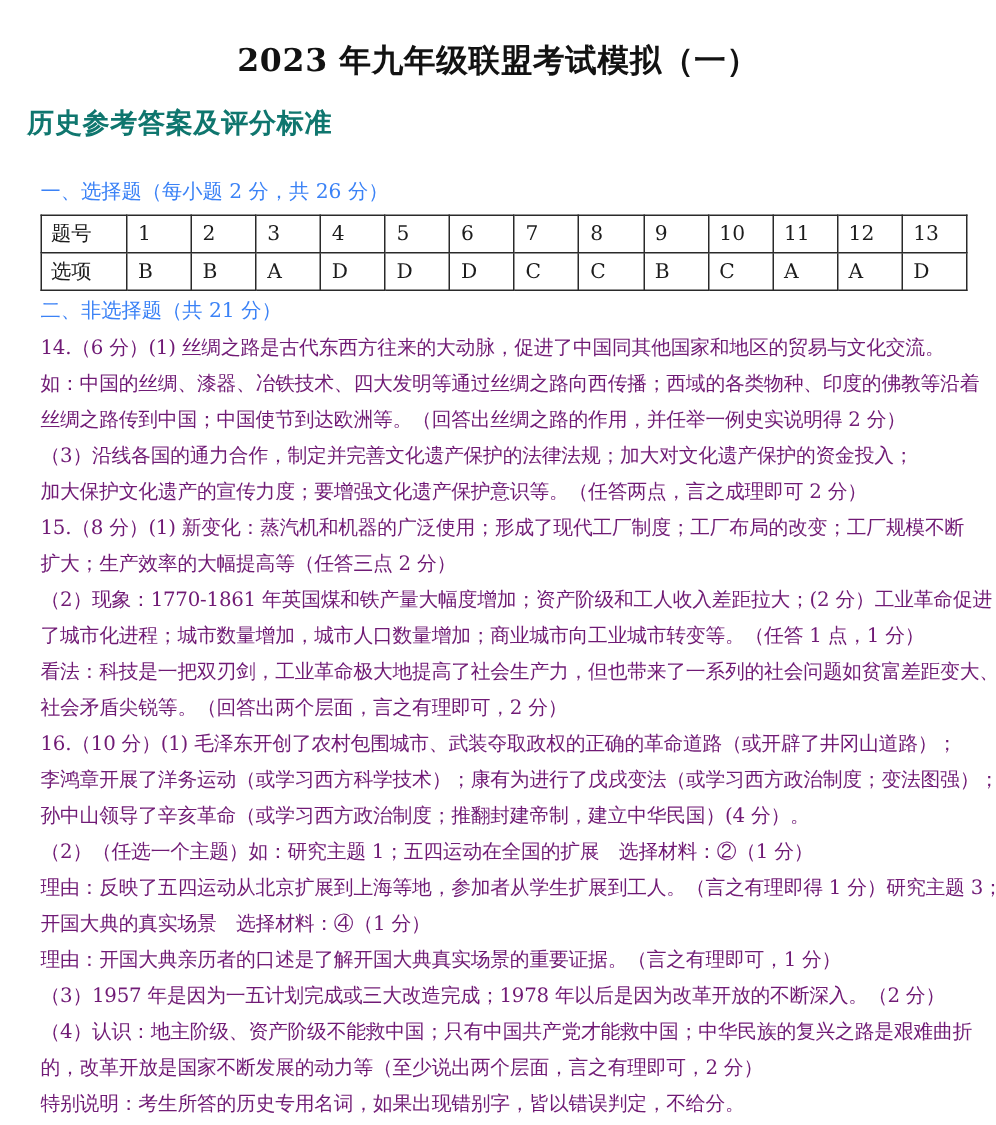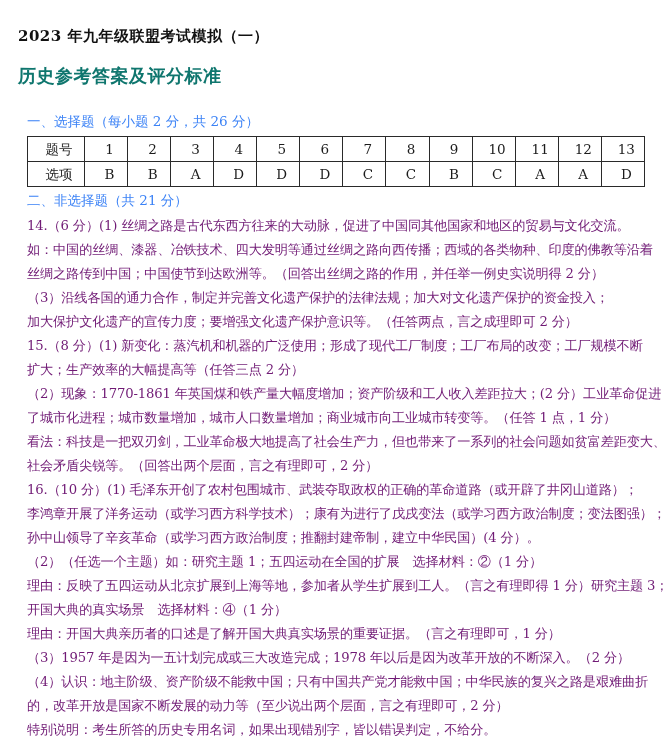--- a/index.html
+++ b/index.html
@@ -18,21 +18,22 @@
     position: relative;
     width: 664px;
     height: 750px;
     background: #ffffff;
     box-sizing: border-box;
     padding: 0 18px;
   }
 
   
   .title-main {
-    font-size: 15px;
+    text-align: center;
+    font-size: 21px;
     font-weight: bold;
     letter-spacing: 0.5px;
     margin: 0;
     padding-top: 27px;
     line-height: 1.2;
     color: #121212;
   }
   .title-sub {
     text-align: left;
     font-size: 18px;
@@ -68,21 +69,20 @@
   }
   table.ans-table td {
     border: 1px solid #2a2a2a;
     height: 24px;
     font-size: 13.5px;
     padding: 0 0 0 7px;
     line-height: 24px;
     color: #1c1c1c;
     overflow: hidden;
     white-space: nowrap;
-    text-align: center;
   }
   table.ans-table td.hdr-cell {
     width: 50px;
     padding-left: 6px;
   }
   table.ans-table td.opt-letter {
     font-family: "DejaVu Serif", "Liberation Serif", serif;
   }
 
   

